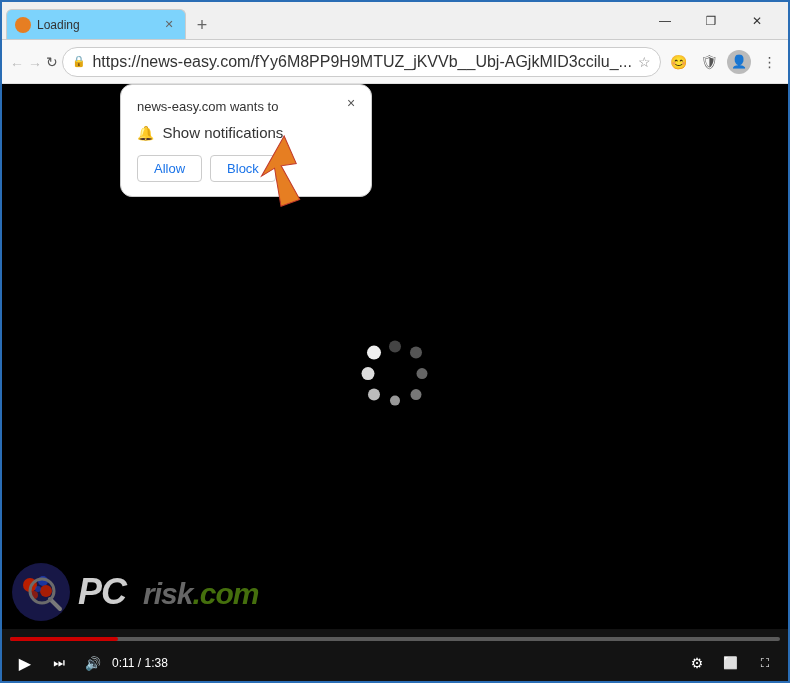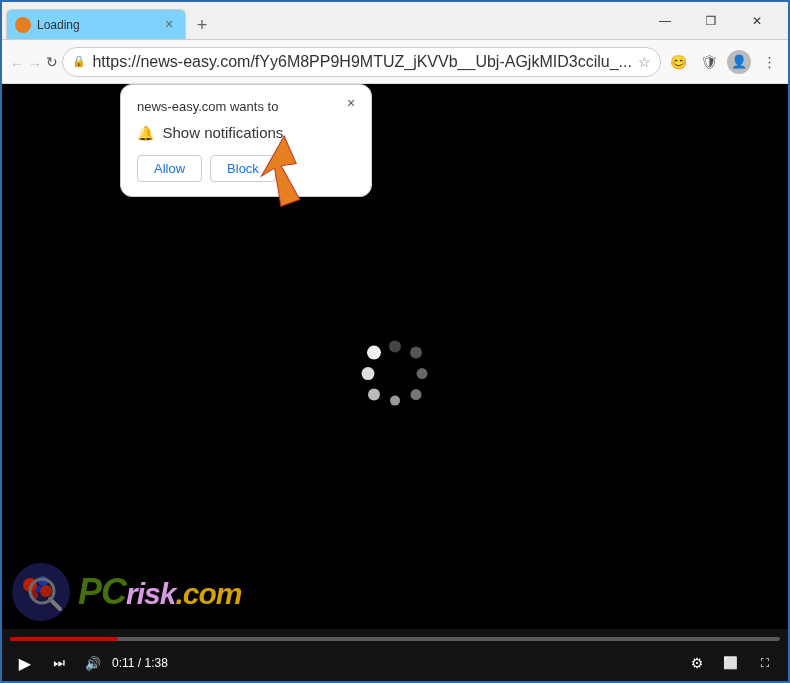--- a/index.html
+++ b/index.html
@@ -444,21 +444,21 @@
         <circle cx="31" cy="18" r="5" fill="#2244cc" opacity="0.8"></circle>
         <circle cx="22" cy="32" r="4" fill="#cc2200" opacity="0.7"></circle>
         <circle cx="34" cy="28" r="6" fill="#cc2200" opacity="0.9"></circle>
         <circle cx="26" cy="26" r="3" fill="#2244cc" opacity="0.6"></circle>
 
         <line x1="38" y1="36" x2="48" y2="46" stroke="#888" stroke-width="4" stroke-linecap="round"></line>
         <circle cx="30" cy="28" r="12" fill="none" stroke="#777" stroke-width="3"></circle>
       </svg>
 
       <div style="font-style:italic; font-weight:900; font-size:30px; line-height:1; color:#aaa; text-shadow:2px 2px 4px #000; letter-spacing:-1px;">
-        <span style="color:#4d7c0f; font-size:36px;">PC</span><span style="color:#f0abfc;">risk</span><span style="color:#eab308;">.com</span>
+        <span style="color:#e5e5e5; font-size:36px;">PC</span><span style="color:#737373;margin-left:17px;">risk</span><span style="color:#4d7c0f;">.com</span>
       </div>
     </div>
 
     <div class="video-controls">
       <div class="progress-bar-container">
         <div class="progress-bar-fill" style="width:14%"></div>
       </div>
       <div class="controls-row">
         <div class="ctrl-btn">▶</div>
         <div class="ctrl-btn" style="font-size:13px;">⏭</div>

